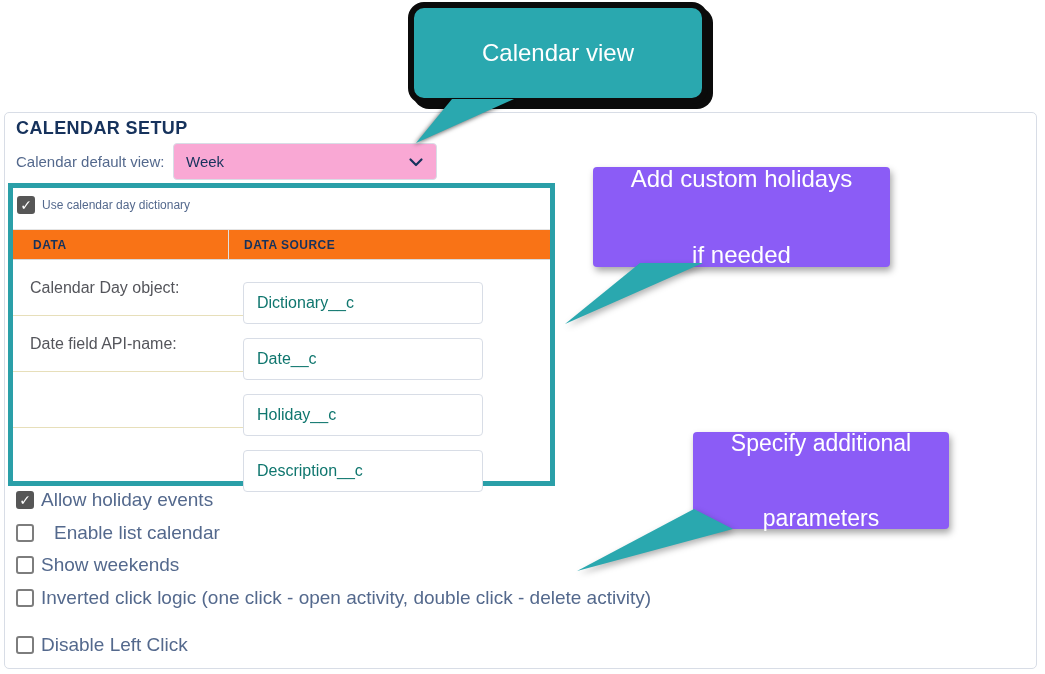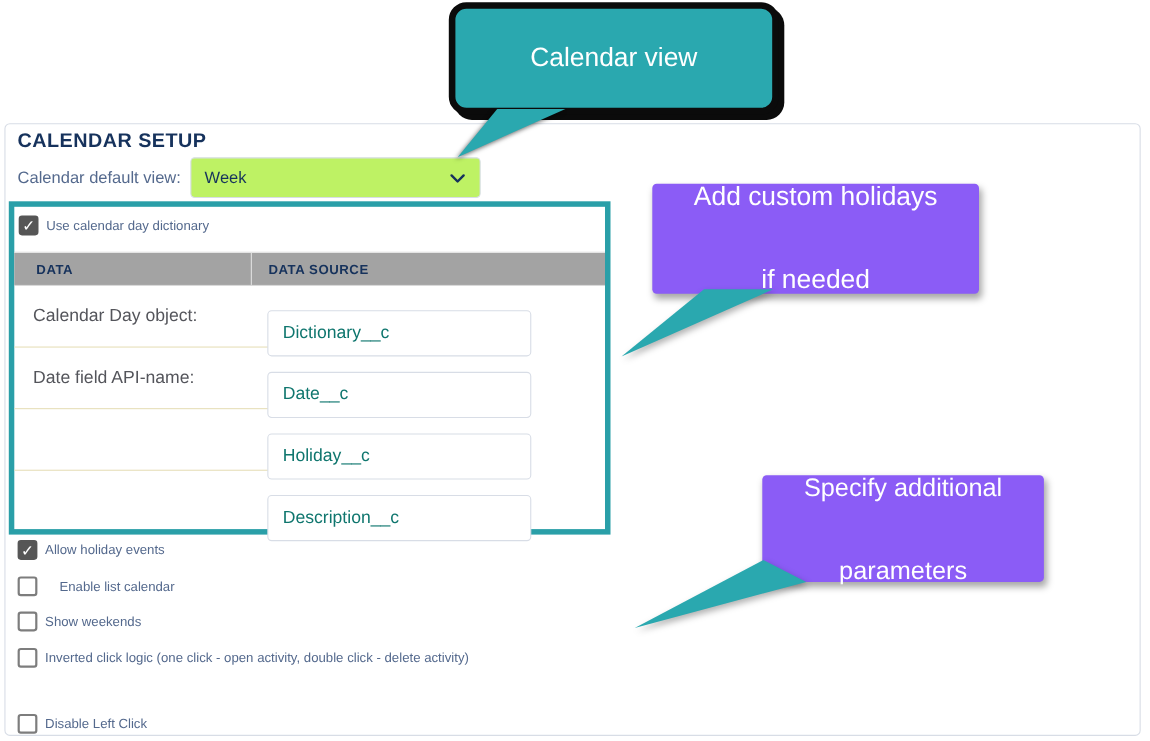--- a/index.html
+++ b/index.html
@@ -15,21 +15,21 @@
   }
   .section-title{
     position:absolute;left:16px;top:118px;
     font-size:18px;font-weight:bold;color:#16325c;letter-spacing:.4px;
   }
   .field-label{
     position:absolute;left:16px;top:153px;font-size:15px;color:#54698d;
   }
   .select{
     position:absolute;left:173px;top:143px;width:264px;height:37px;
-    border:1px solid #d8dde6;border-radius:4px;background:#bef264;
+    border:1px solid #d8dde6;border-radius:4px;background:#f9a8d4;
     display:flex;align-items:center;box-sizing:border-box;
     padding:0 12px;cursor:pointer;
   }
   .select .value{font-size:15px;color:#16325c;flex:1;}
   .select svg{flex:none;}
   
   .frame{
     position:absolute;left:8px;top:183px;width:547px;height:303px;
     border:5px solid #2a9fa8;background:#fff;box-sizing:border-box;
   }
@@ -41,21 +41,21 @@
     width:18px;height:18px;border:2px solid #7d7d7d;border-radius:3px;
     background:#fff;box-sizing:border-box;display:flex;align-items:center;
     justify-content:center;cursor:pointer;flex:none;
   }
   .cb .check-glyph{display:none;font-size:14px;font-weight:bold;line-height:1;}
   .cb[data-checked="true"]{background:#565656;border-color:#565656;}
   .cb[data-checked="true"] .check-glyph{display:block;color:#fff;}
   .cb-label{font-size:12px;color:#54698d;}
   .thead{
     position:absolute;left:13px;top:229px;width:537px;height:31px;
-    background:#a3a3a3;border-top:1px solid #e4e4e4;border-bottom:1px solid #d9d9d9;
+    background:#f97316;border-top:1px solid #e4e4e4;border-bottom:1px solid #d9d9d9;
     box-sizing:border-box;display:flex;
   }
   .th{
     font-size:12px;font-weight:bold;color:#16325c;letter-spacing:.5px;
     display:flex;align-items:center;box-sizing:border-box;
   }
   .th.c1{width:215px;padding-left:20px;}
   .th.c2{flex:1;padding-left:15px;border-left:1px solid #e0e0e0;}
   .trow{
     position:absolute;left:13px;width:465px;height:56px;box-sizing:border-box;
@@ -68,21 +68,21 @@
   .trow input{
     position:absolute;left:230px;top:22px;width:240px;height:42px;
     border:1px solid #d8dde6;border-radius:4px;box-sizing:border-box;
     padding:0 0 0 13px;font-family:inherit;font-size:16px;color:#0f766e;outline:none;
   }
   
   .opt{
     position:absolute;left:16px;height:22px;display:flex;align-items:center;gap:7px;
   }
   .opt .cb{width:18px;height:18px;}
-  .opt-label{font-size:12px;color:#54698d;white-space:nowrap;}
+  .opt-label{font-size:19px;color:#54698d;white-space:nowrap;}
   
   .callout{
     position:absolute;color:#fff;text-align:center;
     display:flex;flex-direction:column;justify-content:center;
     font-size:24px;line-height:1.32;z-index:5;box-sizing:border-box;
   }
   .callout.bordered{
     border:6px solid #0b0b0b;border-radius:16px;background:#2aa8af;
     box-shadow:5px 5px 0 #0b0b0b;
   }
@@ -157,21 +157,21 @@
   <span class="opt-label">Enable list calendar</span>
 </div>
 <div class="opt" style="top:554px;">
   <span class="cb" data-checked="false"></span>
   <span class="opt-label">Show weekends</span>
 </div>
 <div class="opt" style="top:587px;">
   <span class="cb" data-checked="false"></span>
   <span class="opt-label">Inverted click logic (one click - open activity, double click - delete activity)</span>
 </div>
-<div class="opt" style="top:647px;">
+<div class="opt" style="top:634px;">
   <span class="cb" data-checked="false"></span>
   <span class="opt-label">Disable Left Click</span>
 </div>
 
 <div id="callout-1" class="callout bordered">
   <div>Calendar view</div>
 </div>
 <div id="callout-2" class="callout soft">
   <div>Add custom holidays</div>
   <div>if needed</div>

